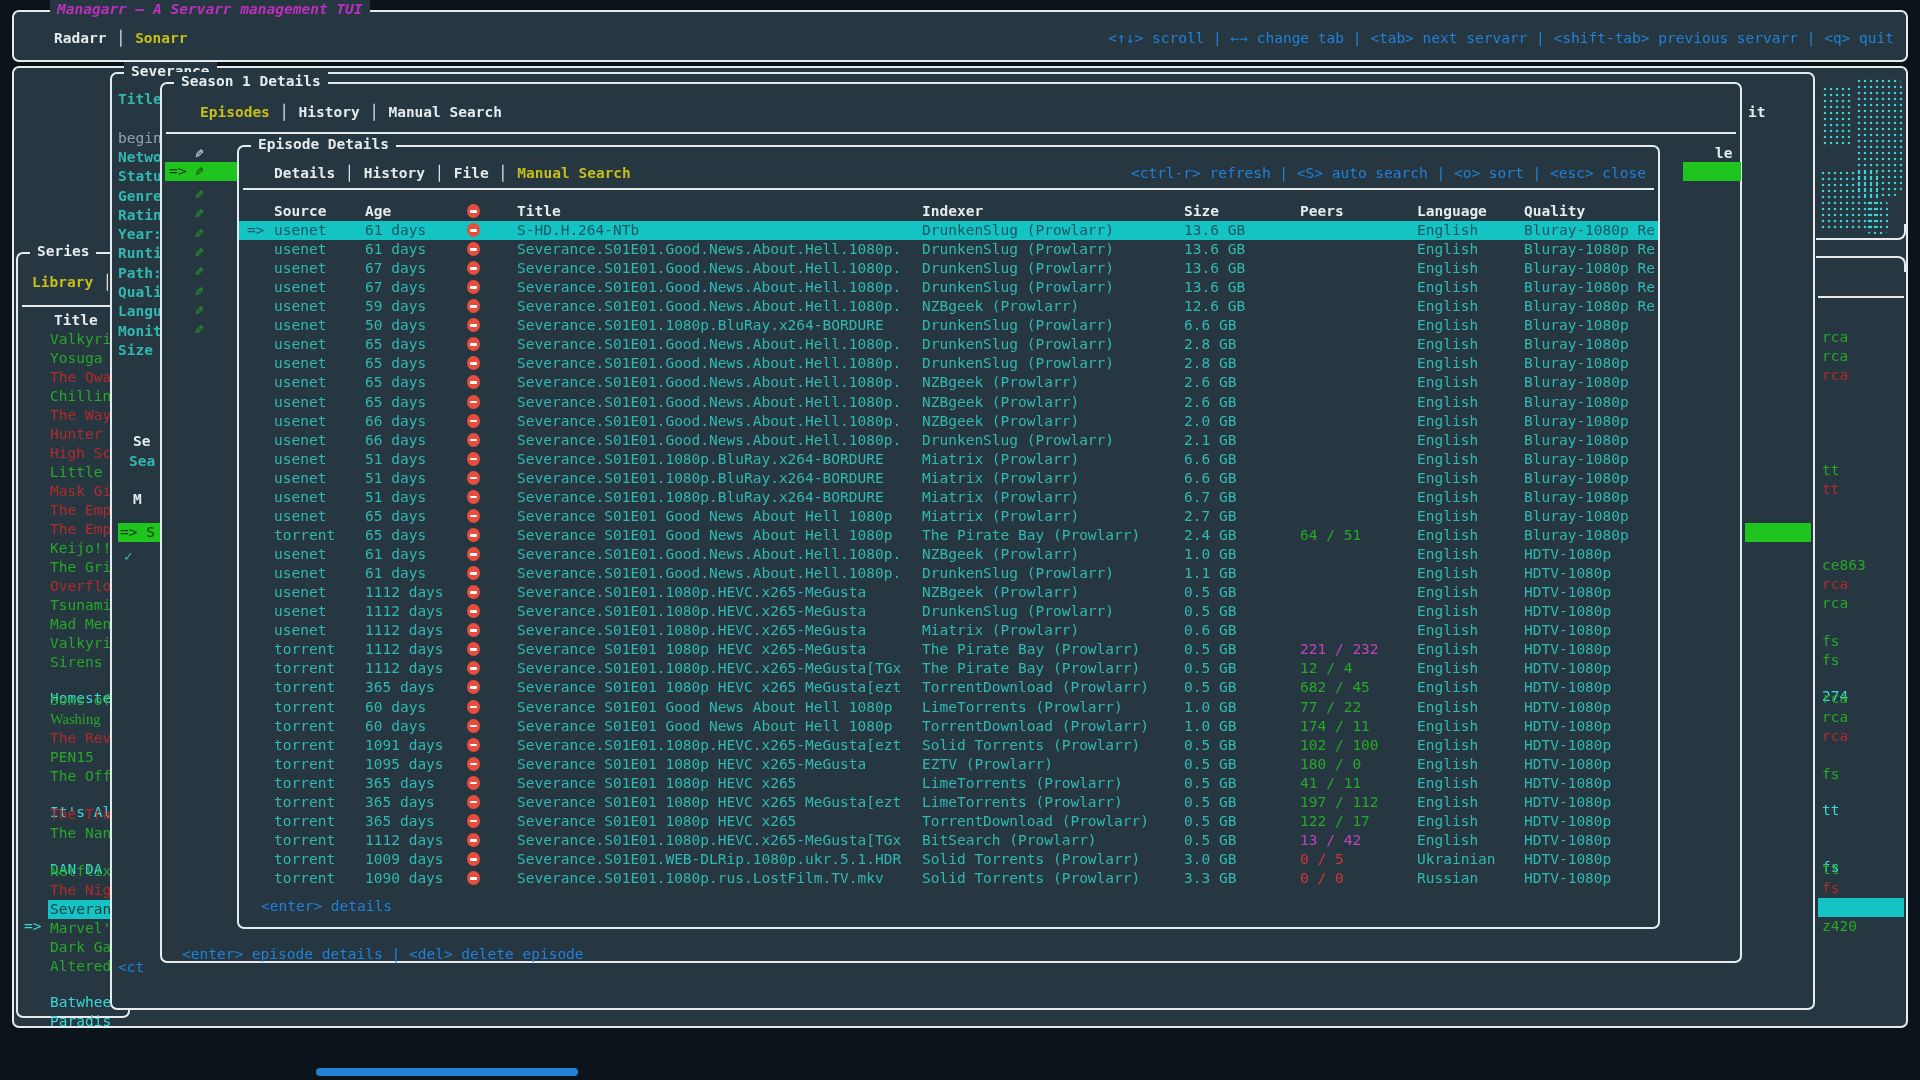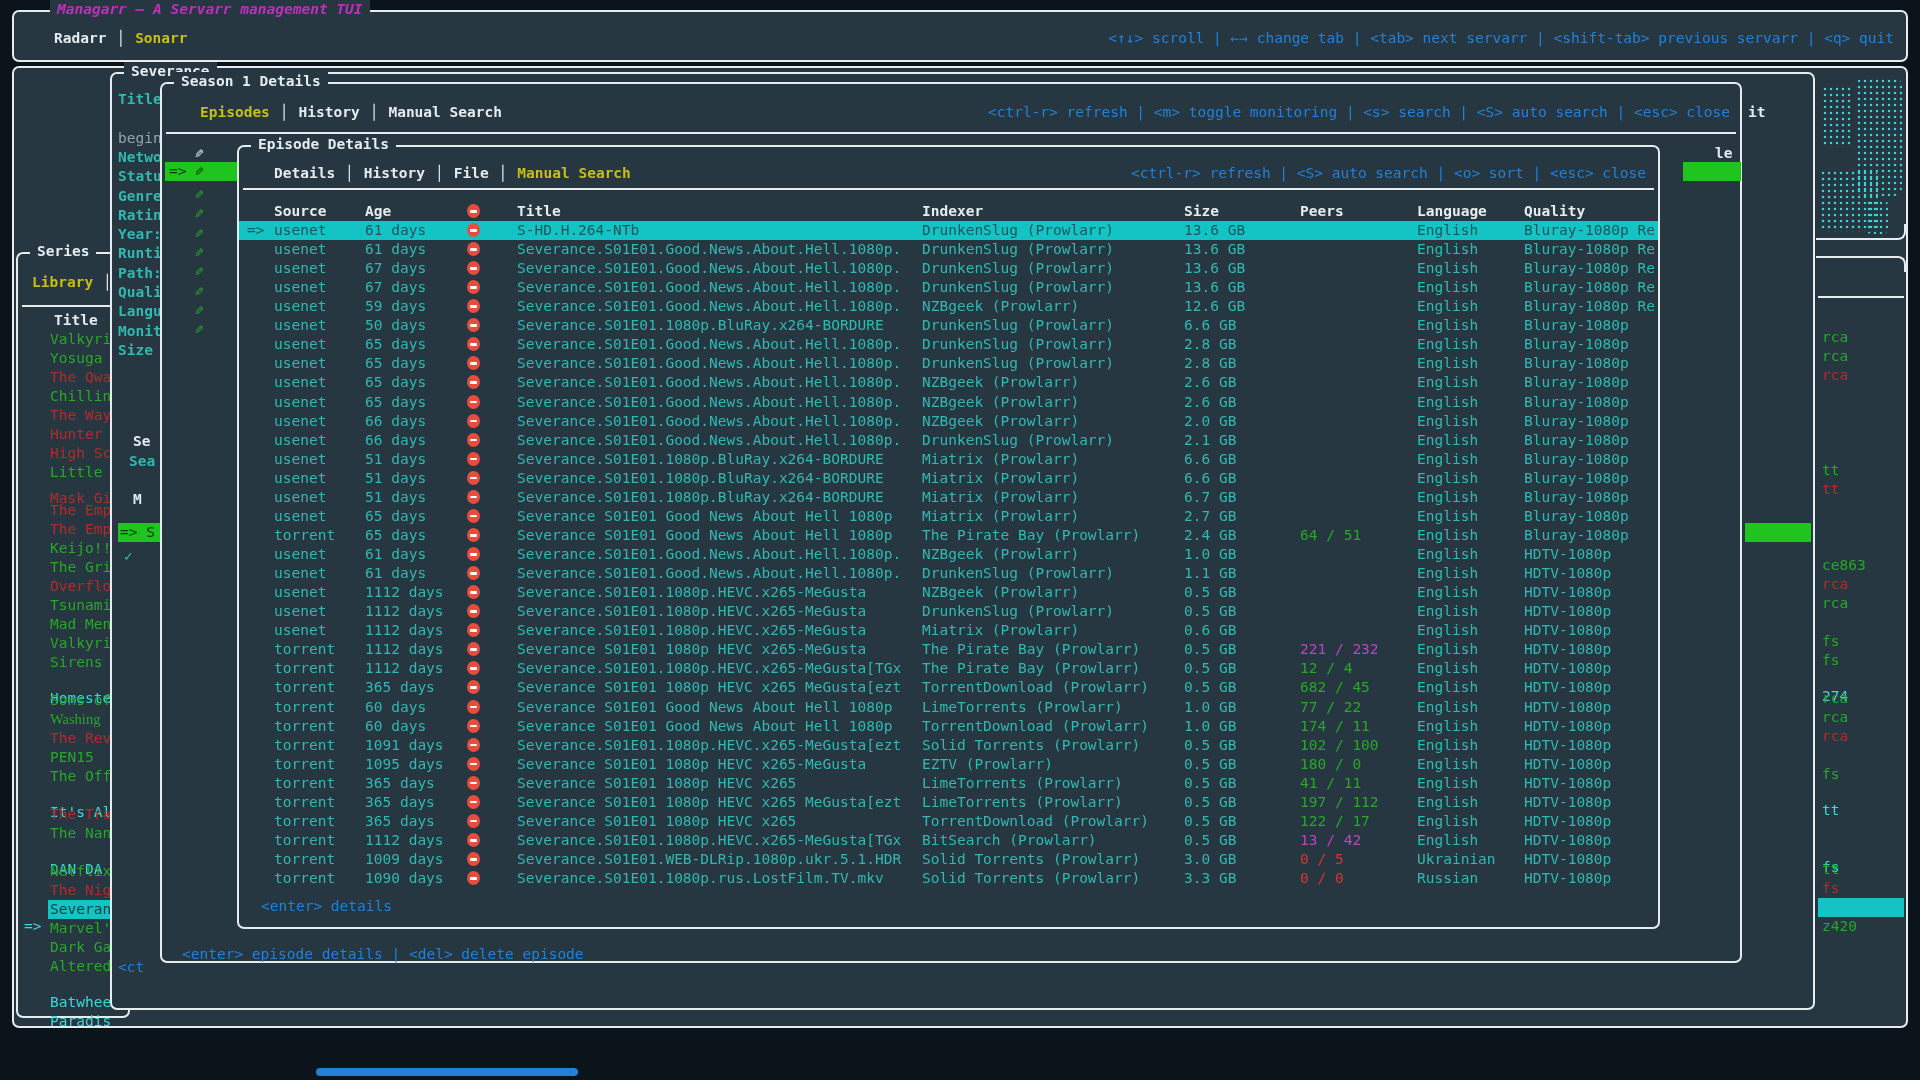--- a/index.html
+++ b/index.html
@@ -106,21 +106,21 @@
         </div>
         <div class="row" style="top: 95px;">
           <span class="c-red" style="left: 32px;">Hunter</span>
         </div>
         <div class="row" style="top: 114px;">
           <span class="c-red" style="left: 32px;">High Sc</span>
         </div>
         <div class="row" style="top: 133px;">
           <span class="c-green" style="left: 32px;">Little</span>
         </div>
-        <div class="row" style="top: 159px;">
+        <div class="row" style="top: 152px;">
           <span class="c-red" style="left: 32px;">Mask Gi</span>
         </div>
         <div class="row" style="top: 171px;">
           <span class="c-red" style="left: 32px;">The Emp</span>
         </div>
         <div class="row" style="top: 190px;">
           <span class="c-red" style="left: 32px;">The Emp</span>
         </div>
         <div class="row" style="top: 209px;">
           <span class="c-green" style="left: 32px;">Keijo!!</span>
@@ -230,21 +230,20 @@
     <div class="abs" style="left:1633px;top:449px;width:66px;height:19px;background:var(--grnbg);"></div>
 
     <div class="abs c-blue" style="left:6px;top:884px;">&lt;ct</div>
   </div>
 
   <div class="win" style="left:160px;top:82px;width:1582px;height:881px;">
     <span class="ptitle">Season 1 Details</span>
     <div class="abs" style="left:38px;top:19px;">
       <span class="b c-yellow">Episodes</span><span class="sep-v">│</span><span class="b c-white">History</span><span class="sep-v">│</span><span class="b c-white">Manual Search</span>
     </div>
-    <div class="abs c-blue" style="right:10px;top:19px;">&lt;ctrl-r&gt; refresh | &lt;m&gt; toggle monitoring | &lt;s&gt; search | &lt;S&gt; auto search | &lt;esc&gt; close</div>
     <div class="hline" style="left:4px;top:48px;width:1570px;"></div>
 
     <div class="abs b c-white" style="left:33px;top:60px;"><span class="pencil">✎</span></div>
     <div class="abs b c-white" style="left:1553px;top:60px;">le</div>
     <div class="abs" style="left:3px;top:78px;width:78px;height:19px;background:var(--grnbg);color:var(--grntx);padding-left:4px;"><span>=&gt;</span> <span class="pencil">✎</span></div>
     <div class="abs" style="left:1521px;top:78px;width:58px;height:19px;background:var(--grnbg);"></div>
     <div id="pencil-col" class="abs" style="left:33px;top:101px;width:30px;height:170px;">
         <div class="abs c-green" style="left: 0px; top: 0px;"><span class="pencil">✎</span></div>
         <div class="abs c-green" style="left: 0px; top: 19.3px;"><span class="pencil">✎</span></div>
         <div class="abs c-green" style="left: 0px; top: 38.6px;"><span class="pencil">✎</span></div>

